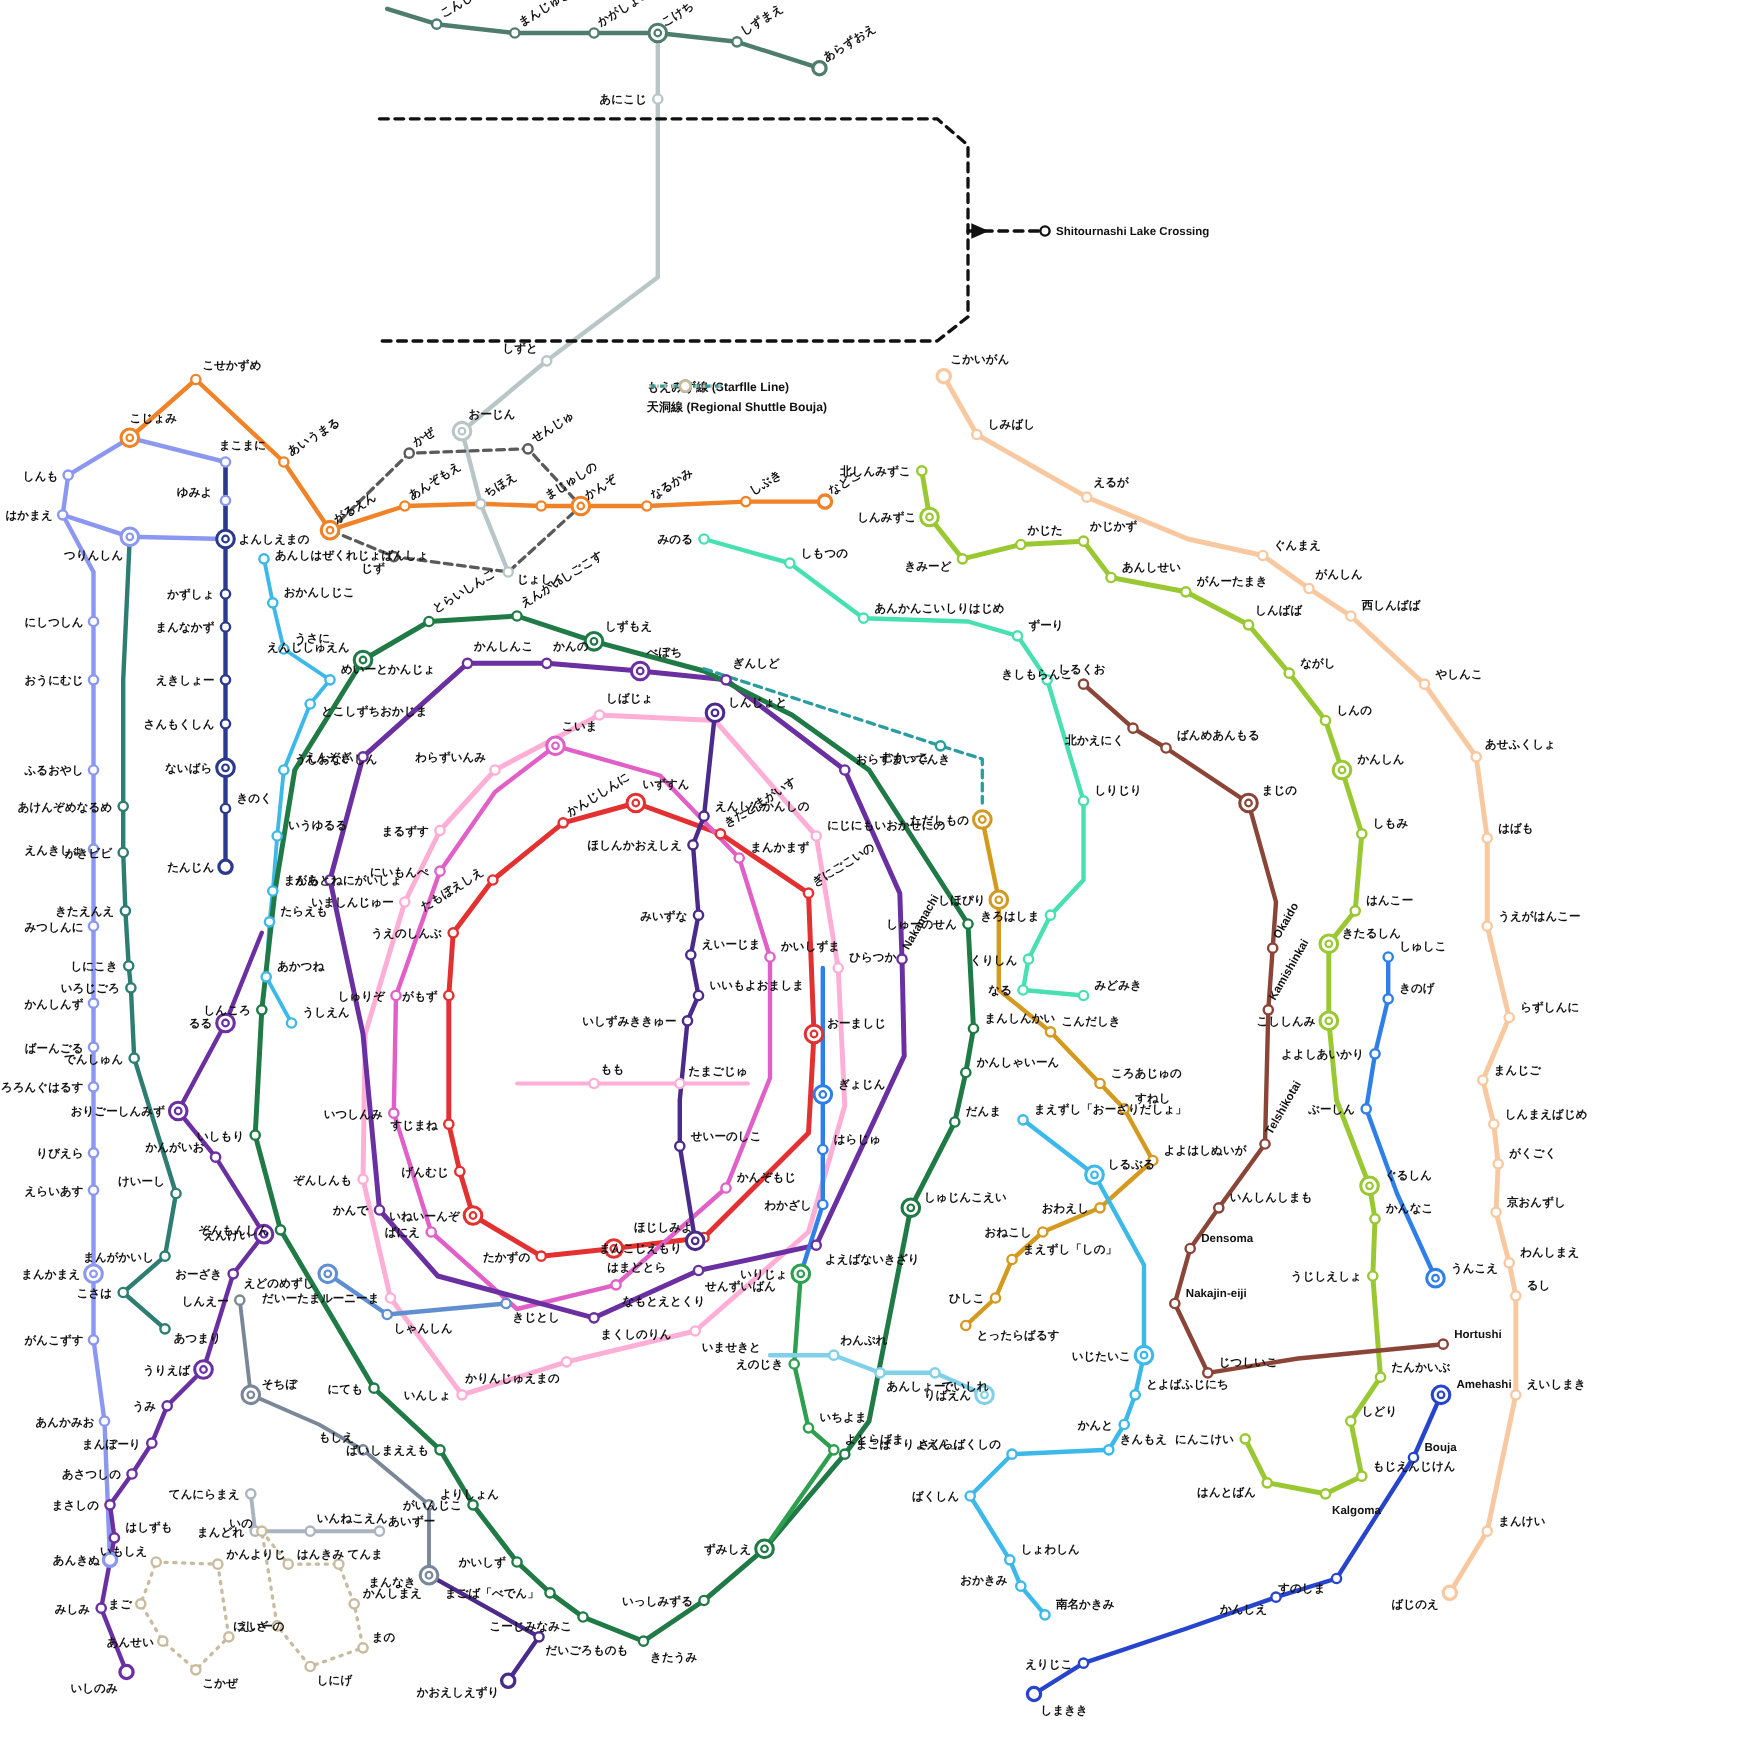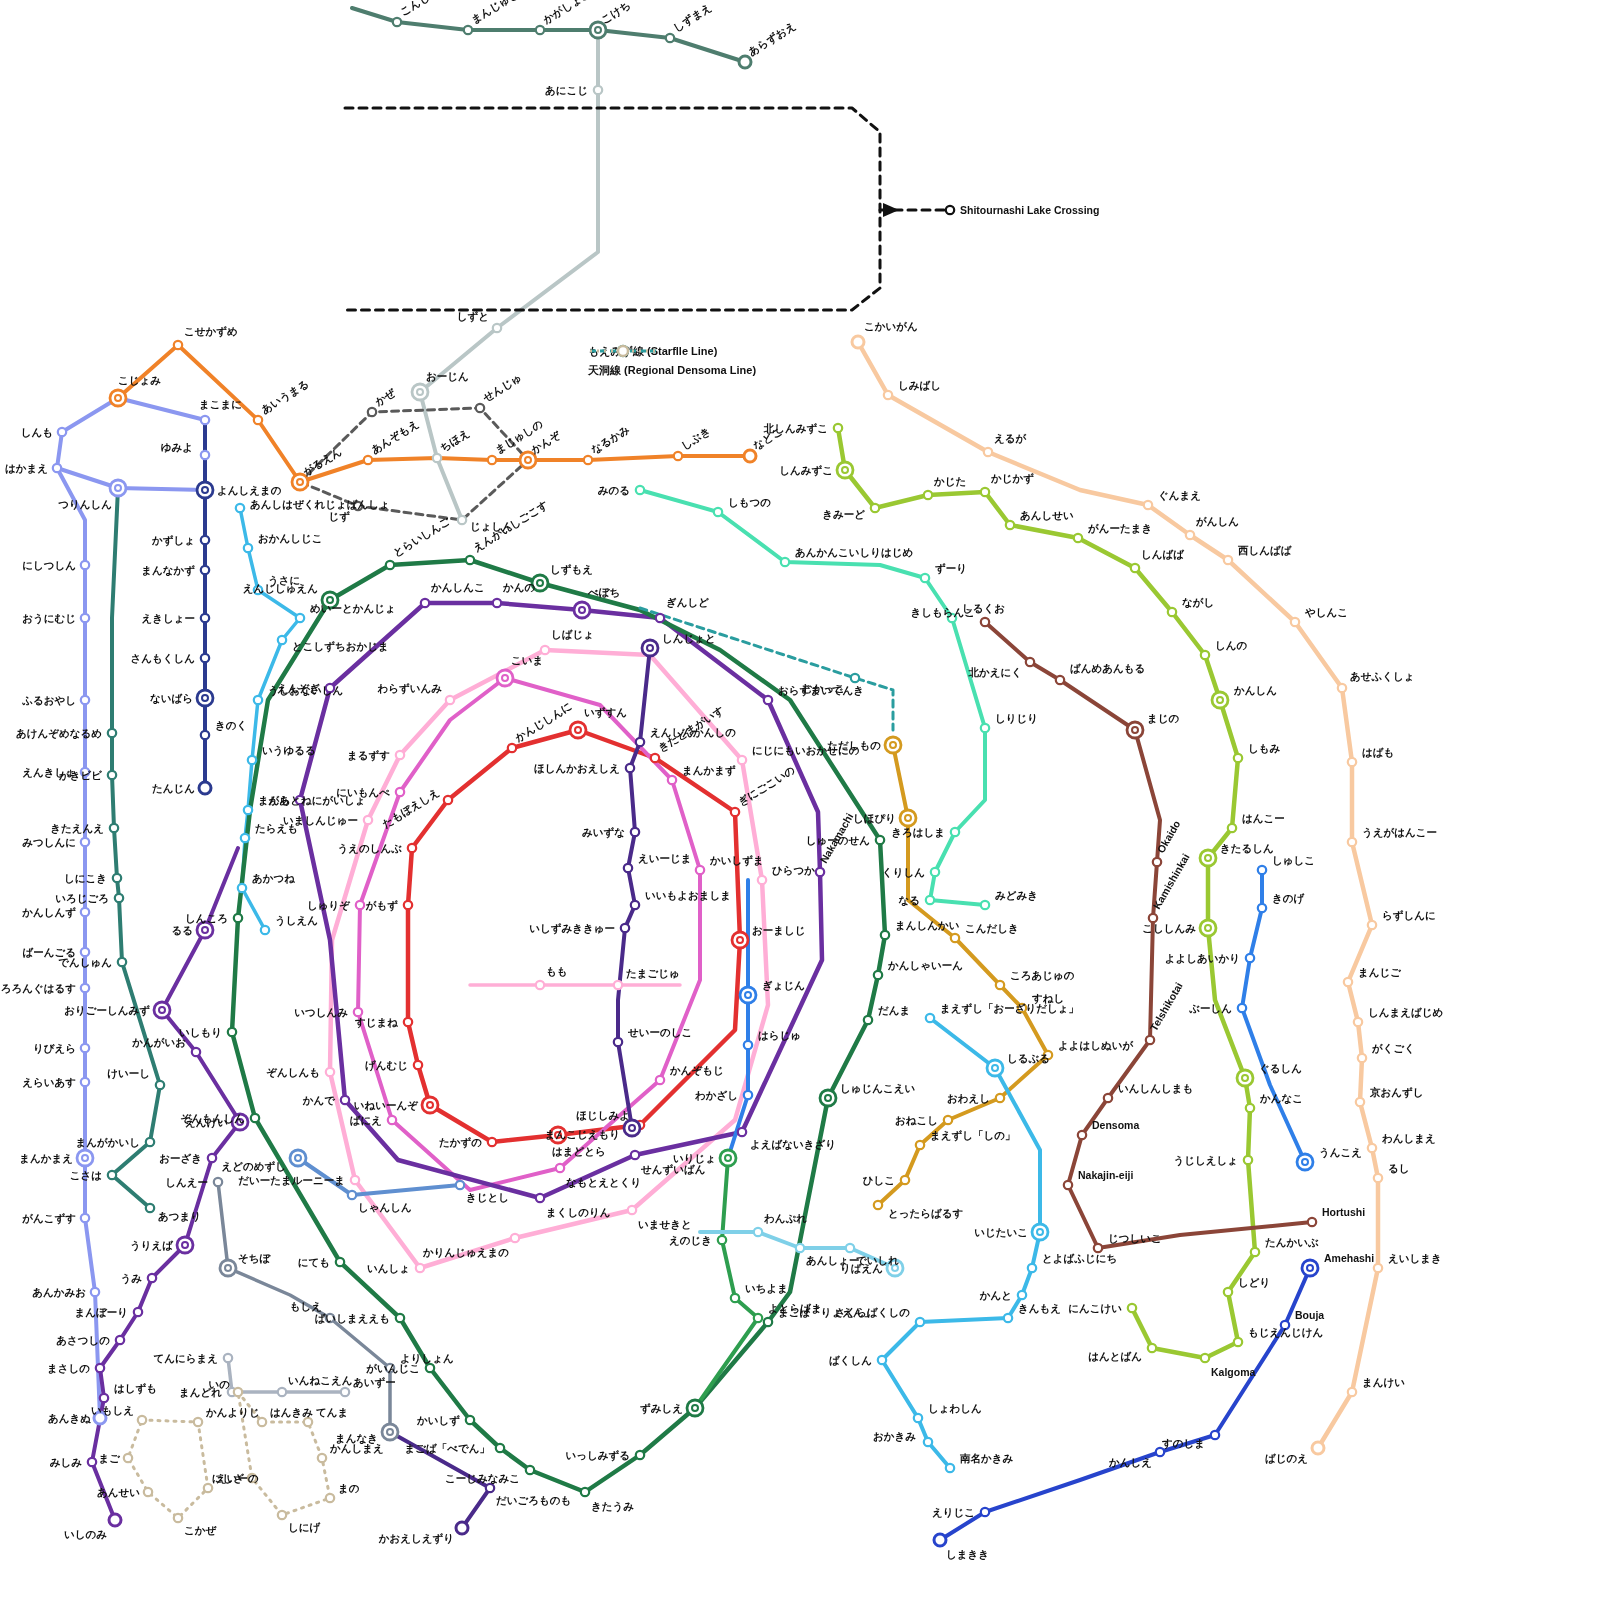--- a/index.html
+++ b/index.html
@@ -717,16 +717,16 @@
         <line x1="2" y1="7" x2="68" y2="7" stroke-width="3" stroke-dasharray="6 4" stroke="#2a9d9f"></line>
         <circle cx="35" cy="7" r="5" fill="#fff" stroke-width="2.5" stroke="#2a9d9f"></circle>
       </svg>
       <span>もえみず線 (Starflle Line)</span>
     </div>
     <div class="legend-row">
       <svg width="70" height="14">
         <line x1="2" y1="7" x2="68" y2="7" stroke-width="3" stroke-dasharray="2 5" stroke="#c9bb9e"></line>
         <circle cx="35" cy="7" r="5" fill="#fff" stroke-width="2.5" stroke="#c9bb9e"></circle>
       </svg>
-      <span>天洞線 (Regional Densoma Line)</span>
+      <span>天洞線 (Regional Shuttle Bouja)</span>
     </div>
   </div>
 </div>
 
 </body></html>

